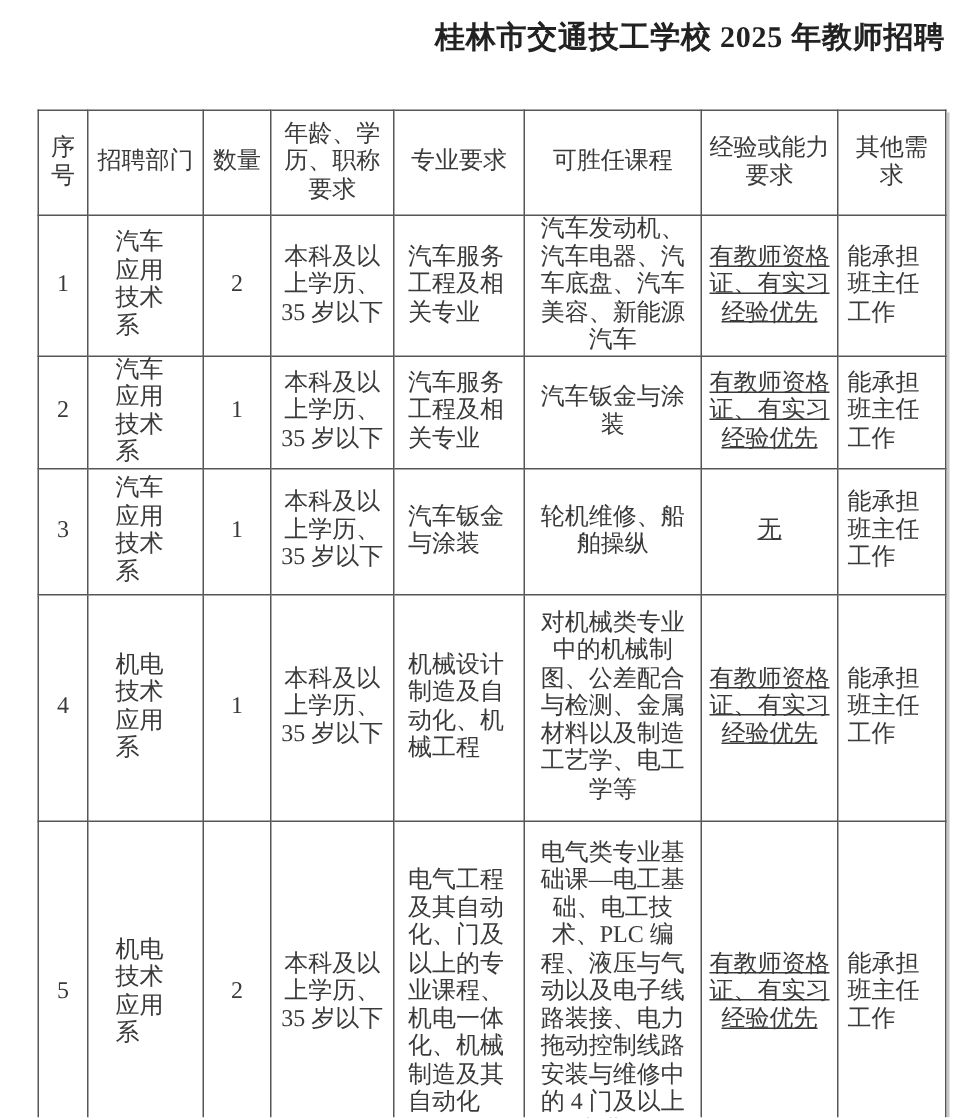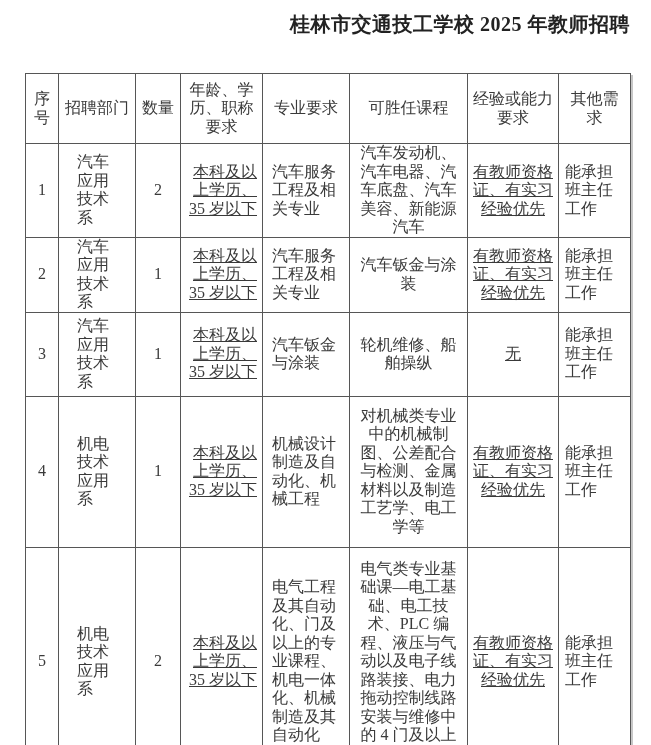--- a/index.html
+++ b/index.html
@@ -54,21 +54,21 @@
   tr.r-head { height: 70px; }
   tr.r-0 { height: 92px; }
   tr.r-1 { height: 66px; }
   tr.r-2 { height: 84px; }
   tr.r-3 { height: 151px; }
   tr.r-4 { height: 229px; }
   
   td.col-1 { text-align: center; padding: 0 2px; }
   td.col-2 { text-align: left;   padding: 0 18px; }
   td.col-3 { text-align: center; padding: 0 2px; }
-  td.col-4 { text-align: right;   padding: 0 5px; text-decoration: underline; }
+  td.col-4 { text-align: center;   padding: 0 5px; }
   td.col-5 { text-align: left;   padding: 0 9px; }
   td.col-6 { text-align: center;   padding: 0 8px; }
   td.col-7 { text-align: center; padding: 0 5px; text-decoration: underline; }
   td.col-8 { text-align: left;   padding: 0 6px; }
 </style>
 </head>
 <body>
 
 <div class="page">
 

